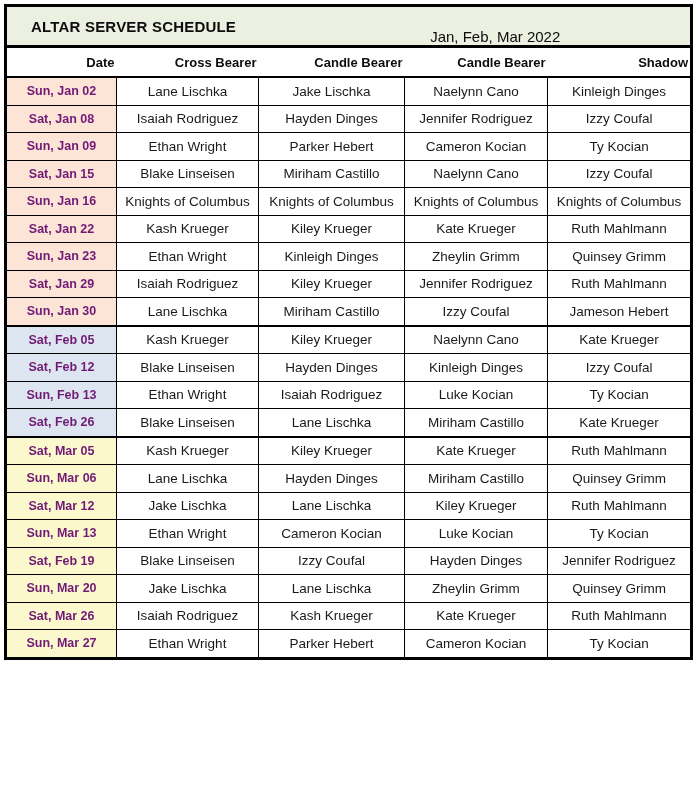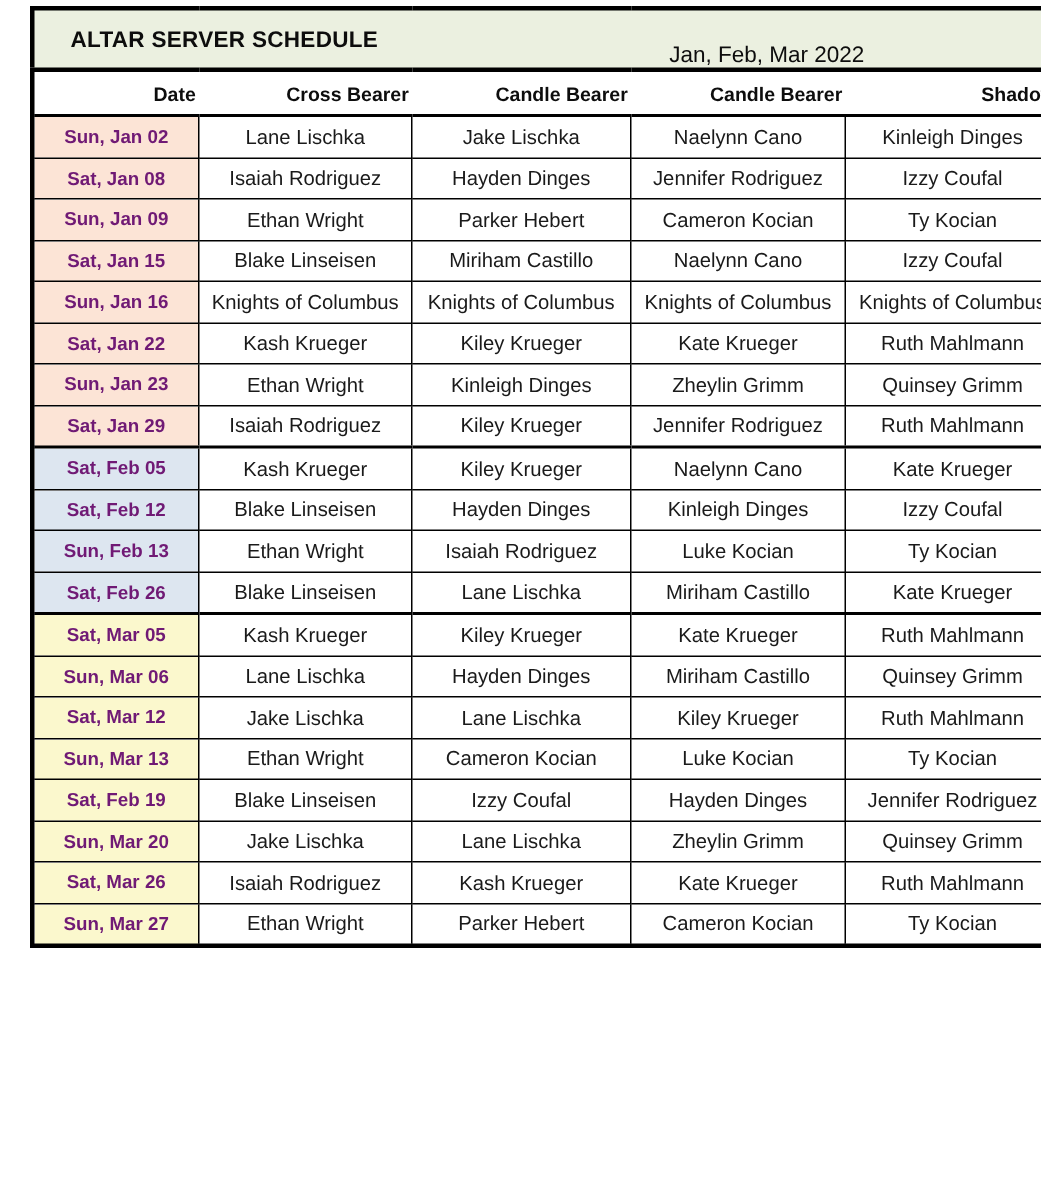--- a/index.html
+++ b/index.html
@@ -1,17 +1,17 @@
 <!DOCTYPE html>
 <html style="--header_bg: #ebf0e0; --jan_bg: #fce4d6; --feb_bg: #dde6f0; --mar_bg: #fbf8cd; --border_color: #000000; --text_color: #0d0d0d;"><head>
 <meta charset="utf-8">
 <style>
   html,body { margin:0; padding:0; background:#ffffff; }
   body { width:694px; height:794px; font-family:"Liberation Sans", sans-serif; color:var(--text_color,#0d0d0d); }
-  .sheet { padding:4px 4px 3px 20px; box-sizing:border-box; }
+  .sheet { padding:4px 4px 3px 4px; box-sizing:border-box; }
   table.schedule {
     width:686px; table-layout:fixed; border-collapse:collapse;
     border:3px solid var(--border_color,#000);
   }
   
   td.title-bar {
     background:var(--header_bg,#ebf0e0);
     border-bottom:3px solid var(--border_color,#000);
     height:29px; padding:0;
   }
@@ -124,20 +124,27 @@
         <td class="cell">Zheylin Grimm</td>
         <td class="cell">Quinsey Grimm</td>
       </tr>
       <tr class="jan">
         <td class="cell date">Sat, Jan 29</td>
         <td class="cell">Isaiah Rodriguez</td>
         <td class="cell">Kiley Krueger</td>
         <td class="cell">Jennifer Rodriguez</td>
         <td class="cell">Ruth Mahlmann</td>
       </tr>
+      <tr class="jan">
+        <td class="cell date">Sun, Jan 30</td>
+        <td class="cell">Lane Lischka</td>
+        <td class="cell">Miriham Castillo</td>
+        <td class="cell">Izzy Coufal</td>
+        <td class="cell">Jameson Hebert</td>
+      </tr>
       <tr class="feb month-start">
         <td class="cell date">Sat, Feb 05</td>
         <td class="cell">Kash Krueger</td>
         <td class="cell">Kiley Krueger</td>
         <td class="cell">Naelynn Cano</td>
         <td class="cell">Kate Krueger</td>
       </tr>
       <tr class="feb">
         <td class="cell date">Sat, Feb 12</td>
         <td class="cell">Blake Linseisen</td>

